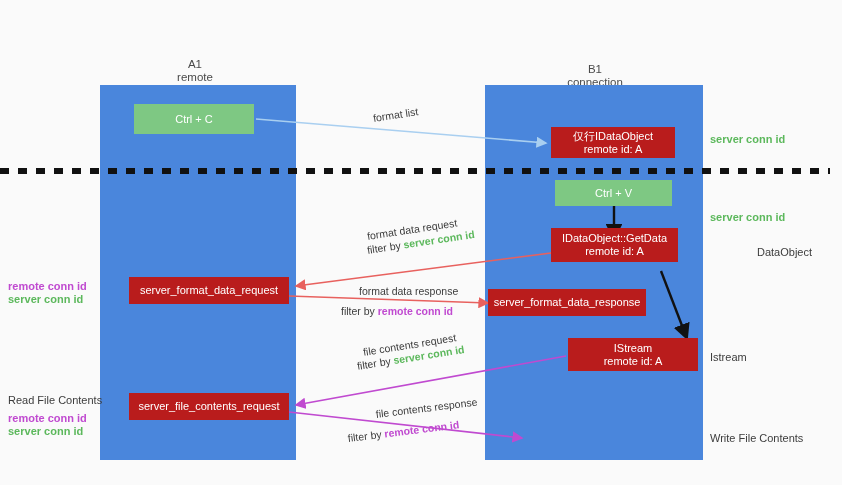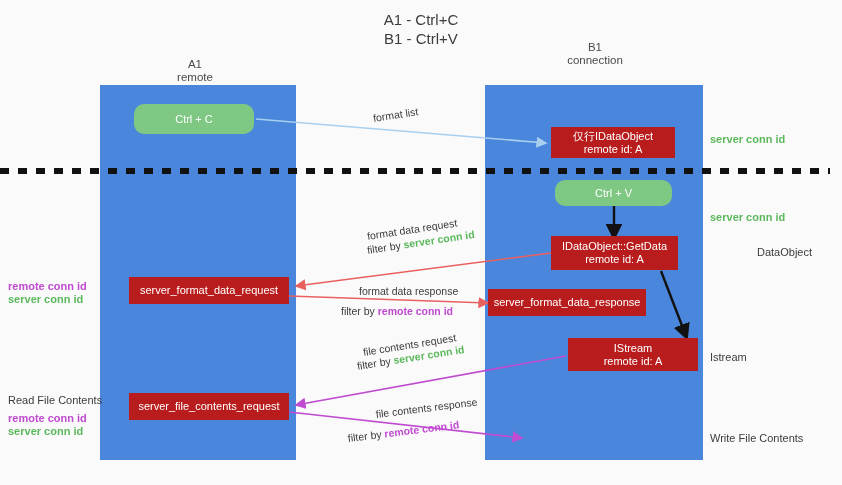--- a/index.html
+++ b/index.html
@@ -29,21 +29,21 @@
 
   .box{
     position:absolute;
     display:flex;align-items:center;justify-content:center;
     text-align:center;
     color:#ffffff;
     font-size:11px;line-height:13px;
     box-sizing:border-box;
     padding:2px 4px;
   }
-  .box.green{background:#7ec883;border-radius:10px;}
+  .box.green{background:#7ec883;}
   .box.orange{background:#b91c1c;}
   .box .two{display:block;}
 
   .edgelabel{
     position:absolute;font-size:10.5px;line-height:14px;color:#3c3c3c;
     white-space:nowrap;
   }
   .edgelabel.rot-a{transform:rotate(-8.5deg);transform-origin:left top;}
   .edgelabel.rot-c{transform:rotate(-9deg);transform-origin:left top;}
   .edgelabel.rot-d{transform:rotate(-7deg);transform-origin:left top;}
@@ -56,30 +56,26 @@
   }
   .sidelabel.green{color:#5cb85c;font-weight:bold;}
   .sidelabel.purple{color:#c04ad0;font-weight:bold;}
   .sidelabel.plain{color:#3c3c3c;font-weight:normal;}
 </style>
 </head>
 <body>
 
 <div id="stage">
 
-  <div class="title">
-    <div>A1 - Ctrl+C</div>
-    <div>B1 - Ctrl+V</div>
-  </div>
 
   <div class="colhead" style="left:120px;top:58px;width:150px;">
     <span class="l1">A1</span>
     <span class="l2">remote</span>
   </div>
-  <div class="colhead" style="left:520px;top:41px;width:150px;">
+  <div class="colhead" style="left:520px;top:63px;width:150px;">
     <span class="l1">B1</span>
     <span class="l2">connection</span>
   </div>
 
   <div class="lane" style="left:100px;top:85px;width:196px;height:375px;"></div>
   <div class="lane" style="left:485px;top:85px;width:218px;height:375px;"></div>
 
   <svg class="layer" viewBox="0 0 842 485">
     <defs>
       <marker id="ah-blue" markerWidth="7" markerHeight="7" refX="6" refY="3.5" orient="auto">
@@ -115,21 +111,21 @@
 
   <div class="box green" style="left:134px;top:104px;width:120px;height:30px;">Ctrl + C</div>
 
   <div class="box orange" style="left:551px;top:127px;width:124px;height:31px;flex-direction:column;">
     <span class="two">仅行IDataObject</span>
     <span class="two">remote id: A</span>
   </div>
 
   <div class="box green" style="left:555px;top:180px;width:117px;height:26px;">Ctrl + V</div>
 
-  <div class="box orange" style="left:551px;top:236px;width:127px;height:34px;flex-direction:column;">
+  <div class="box orange" style="left:551px;top:228px;width:127px;height:34px;flex-direction:column;">
     <span class="two">IDataObject::GetData</span>
     <span class="two">remote id: A</span>
   </div>
 
   <div class="box orange" style="left:568px;top:338px;width:130px;height:33px;flex-direction:column;">
     <span class="two">IStream</span>
     <span class="two">remote id: A</span>
   </div>
 
   <div class="box orange" style="left:488px;top:289px;width:158px;height:27px;">server_format_data_response</div>

